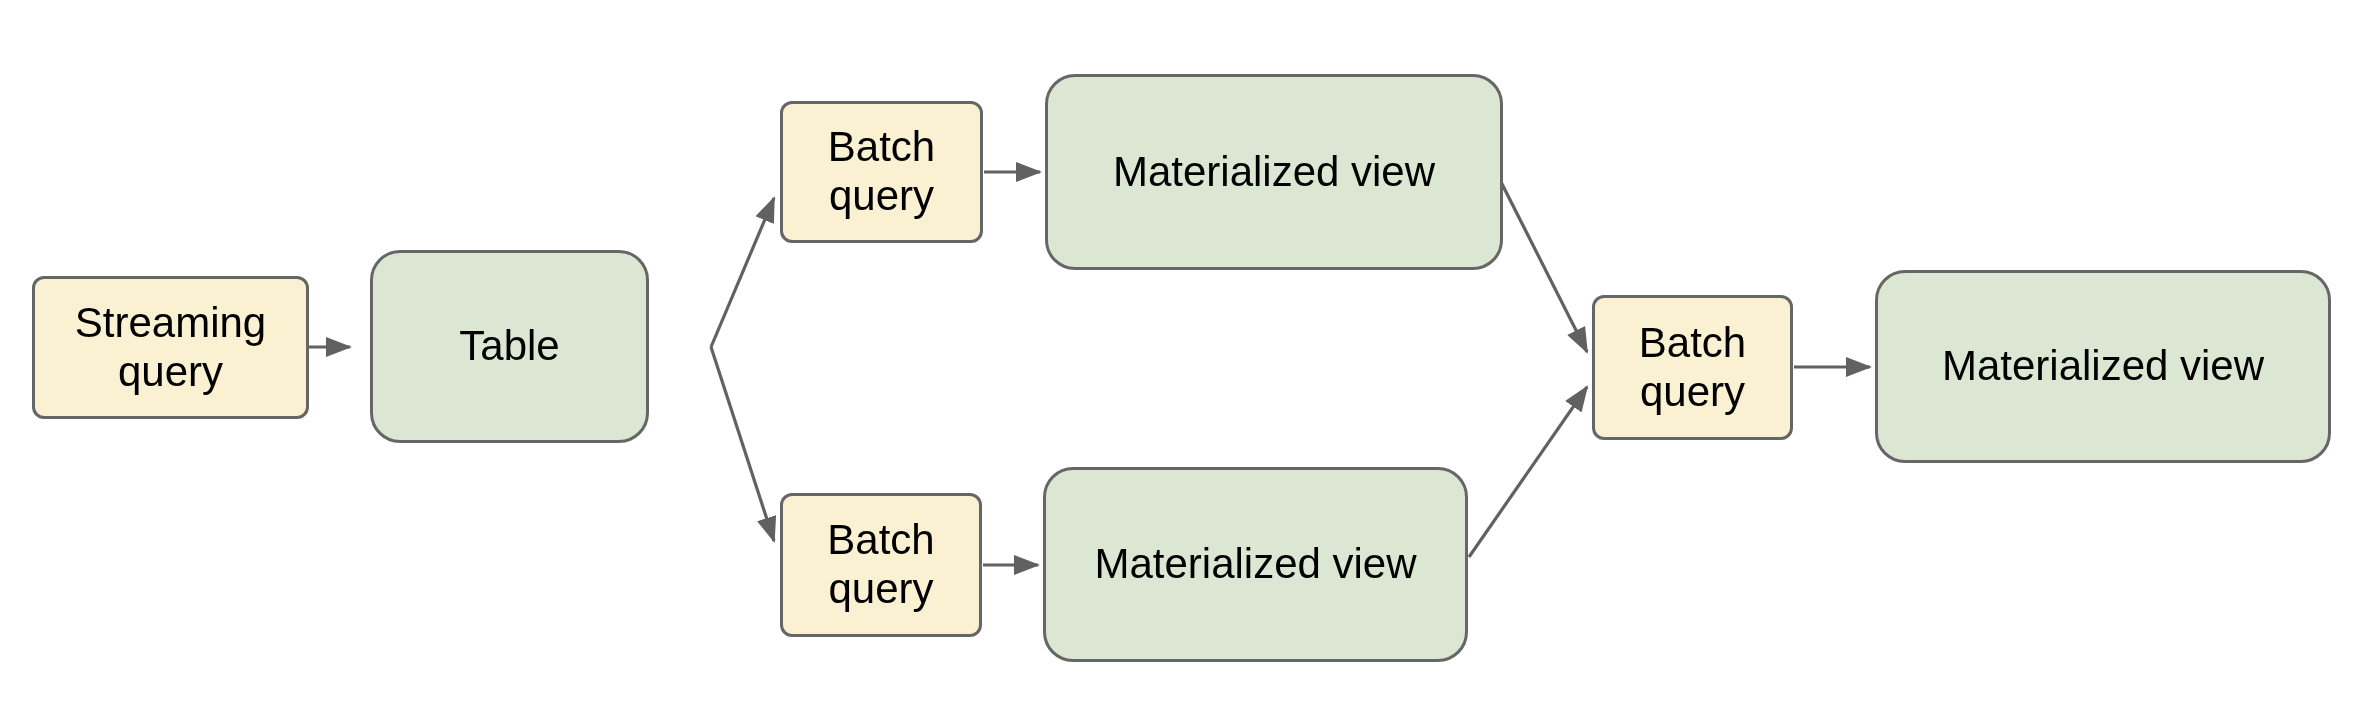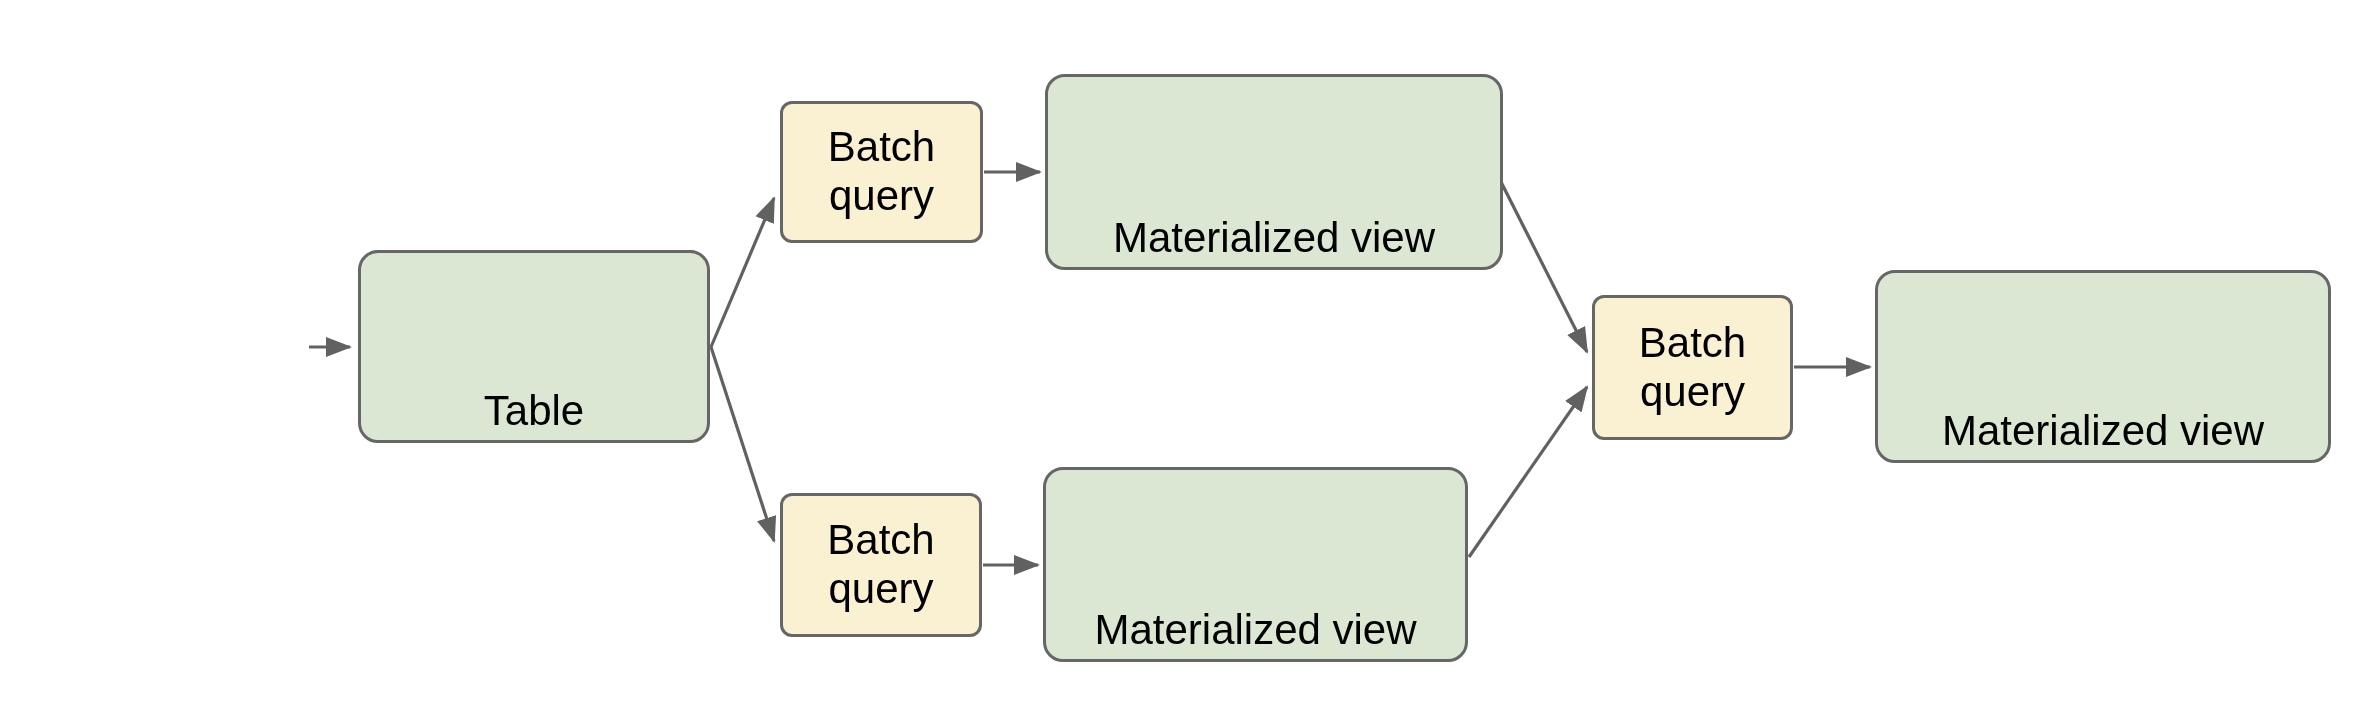--- a/index.html
+++ b/index.html
@@ -34,24 +34,24 @@
     display: flex;
     align-items: center;
     justify-content: center;
     text-align: center;
     color: var(--text);
     font-size: 42px;
     line-height: 1.16;
     padding: 4px 14px;
   }
   .node.query { background: var(--query-fill); border-radius: 12px; }
-  .node.dataset { background: var(--dataset-fill); border-radius: 20px; align-items: flex-end; }
+  .node.dataset { background: var(--dataset-fill); border-radius: 30px; }
 
   #streaming-query   { left: 32px;   top: 276px; width: 277px; height: 143px; }
-  #table             { left: 358px;  top: 250px; width: 352px; height: 193px; }
+  #table             { left: 370px;  top: 250px; width: 279px; height: 193px; }
   #batch-query-top   { left: 780px;  top: 101px; width: 203px; height: 142px; }
   #mv-top            { left: 1045px; top: 74px;  width: 458px; height: 196px; }
   #batch-query-bottom{ left: 780px;  top: 493px; width: 202px; height: 144px; }
   #mv-bottom         { left: 1043px; top: 467px; width: 425px; height: 195px; }
   #batch-query-mid   { left: 1592px; top: 295px; width: 201px; height: 145px; }
   #mv-final          { left: 1875px; top: 270px; width: 456px; height: 193px; }
 </style>
 </head>
 <body>
 
@@ -66,20 +66,23 @@
     <line class="edge" x1="309" y1="347" x2="350" y2="347" marker-end="url(#ah)"></line>
     <line class="edge" x1="711" y1="347" x2="774" y2="198" marker-end="url(#ah)"></line>
     <line class="edge" x1="711" y1="347" x2="774" y2="541" marker-end="url(#ah)"></line>
     <line class="edge" x1="984" y1="172" x2="1040" y2="172" marker-end="url(#ah)"></line>
     <line class="edge" x1="983" y1="565" x2="1038" y2="565" marker-end="url(#ah)"></line>
     <line class="edge" x1="1498" y1="176" x2="1587" y2="352" marker-end="url(#ah)"></line>
     <line class="edge" x1="1469" y1="557" x2="1587" y2="387" marker-end="url(#ah)"></line>
     <line class="edge" x1="1794" y1="367" x2="1870" y2="367" marker-end="url(#ah)"></line>
   </svg>
 
+  <div class="node query" id="streaming-query">
+    <span class="label">Streaming query</span>
+  </div>
 
   <div class="node dataset" id="table">
     <span class="label">Table</span>
   </div>
 
   <div class="node query" id="batch-query-top">
     <span class="label">Batch query</span>
   </div>
 
   <div class="node dataset" id="mv-top">

